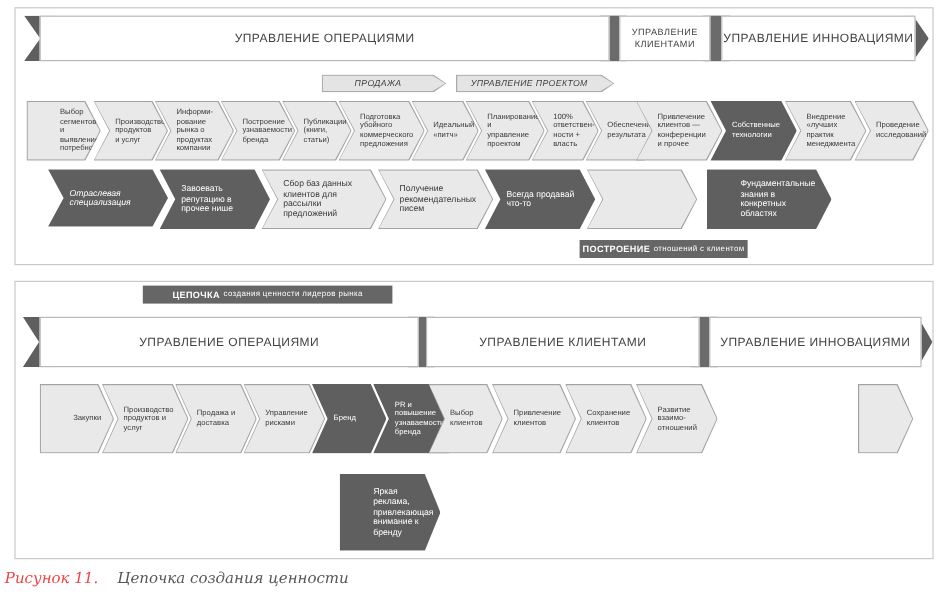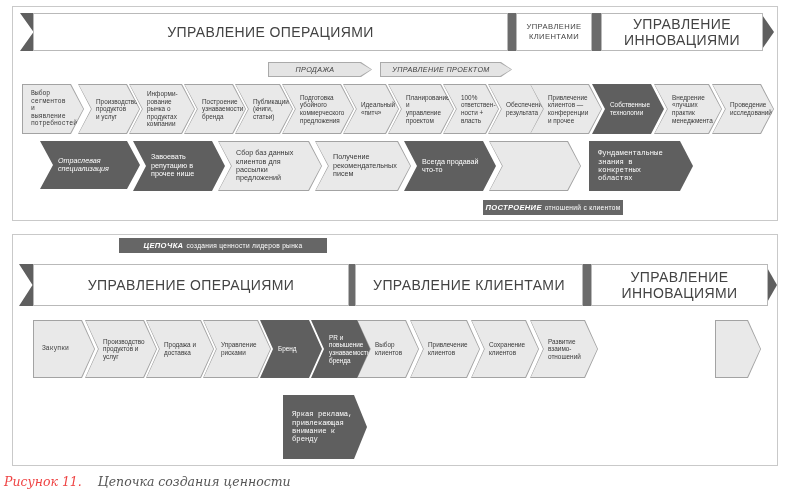--- a/index.html
+++ b/index.html
@@ -44,33 +44,33 @@
 
   
   .chev.flat {
     -webkit-clip-path: polygon(0 0, calc(100% - 13px) 0, 100% 50%, calc(100% - 13px) 100%, 0 100%);
     clip-path: polygon(0 0, calc(100% - 13px) 0, 100% 50%, calc(100% - 13px) 100%, 0 100%);
   }
   .chev.flat > .inner {
     -webkit-clip-path: polygon(0 0, calc(100% - 13px) 0, 100% 50%, calc(100% - 13px) 100%, 0 100%);
     clip-path: polygon(0 0, calc(100% - 13px) 0, 100% 50%, calc(100% - 13px) 100%, 0 100%);
   }
-  .chev.flat > span { padding-left: 9px; font-family: Liberation Mono, monospace; }
+  .chev.flat > span { padding-left: 28px; }
 
   .row-proc .chev { font-size: 6.4px; }
   .row-dark .chev { font-size: 7.2px; }
 
   
   .hdrbar {
     position: absolute;
     border: 1px solid #b9b9b9;
     background: #fff;
     display:flex; align-items:center; justify-content:center;
     text-align:center;
-    font-size: 14px; letter-spacing: .4px;
+    font-size: 10px; letter-spacing: .4px;
     color:#434343;
     z-index: 3;
   }
   .hdrbar.small { font-size: 7.6px; line-height:1.35; }
   .arrowhead {
     position:absolute; z-index:2;
     background:#5f5f5f;
   }
   .arrowhead.left {
     -webkit-clip-path: polygon(0 0, 100% 0, 100% 100%, 0 100%, 52% 50%);
@@ -101,21 +101,21 @@
 
   
   .darklabel {
     position:absolute;
     background:#666666; color:#fff;
     display:flex; align-items:center; justify-content:center;
     font-size:7.6px; letter-spacing:.3px;
     z-index: 6;
     white-space:nowrap;
   }
-  .darklabel .strong { font-weight:bold;font-style:italic; }
+  .darklabel .strong { font-weight:bold; }
   .darklabel .rest { font-size:6.6px; margin-left:3px; }
 
   
   #caption {
     position:absolute; left:4px; top:474px;
     font-family:"DejaVu Serif", serif;
     font-style: italic;
     font-size: 12.5px; color:#555;
   }
   #caption .num { font-weight:normal; font-style:italic; color:#ef4444; margin-right:16px; }

